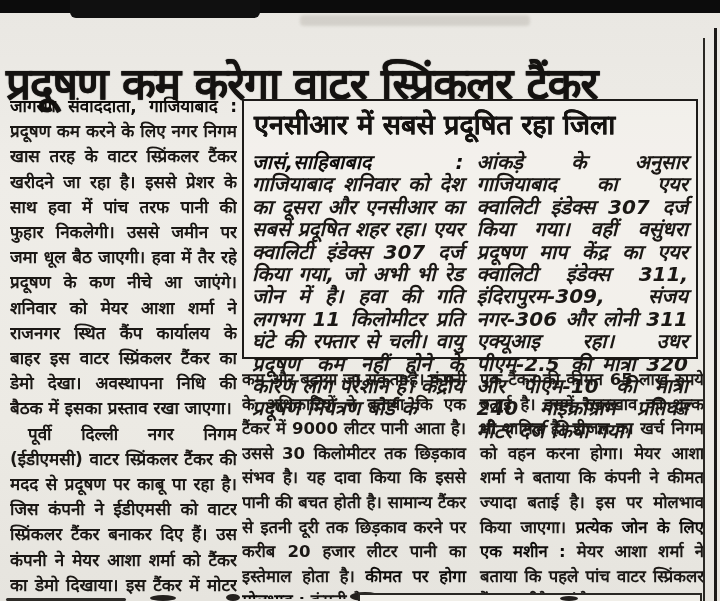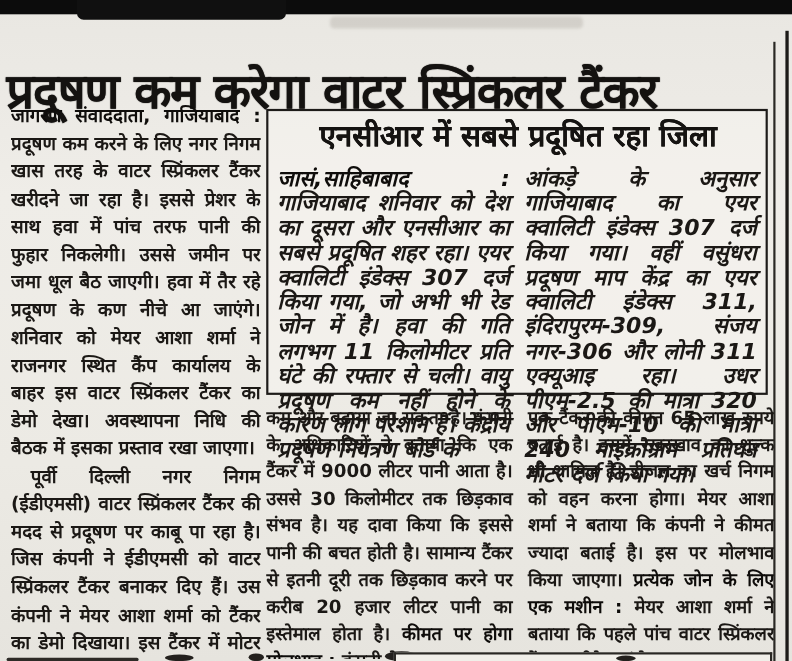--- a/index.html
+++ b/index.html
@@ -43,21 +43,21 @@
   .dateline{font-weight:800;color:#0f0d0b;}
   
   .box-article{
     position:absolute;left:242px;top:99px;width:456px;height:260px;
     border:2.5px solid #1d1b19;
     background:rgba(248,246,241,.45);
     padding:4px 8px 0 8px;box-sizing:border-box;
   }
   .box-headline{
     font-size:27px;line-height:40px;font-weight:700;margin:0 0 6px 2px;
-    white-space:nowrap;color:#151311;text-shadow:0 0 .6px #151311;text-align:center;
+    white-space:nowrap;color:#151311;text-shadow:0 0 .6px #151311;
   }
   .box-cols{display:flex;gap:13px;}
   .box-col{
     width:50%;font-size:20px;line-height:22.4px;font-weight:700;
     text-align:justify;color:#1b1815;font-style:italic;
   }
   .box-col p{margin:0;}
   
   .cont-cols{
     position:absolute;left:242px;top:368px;width:462px;height:231px;

